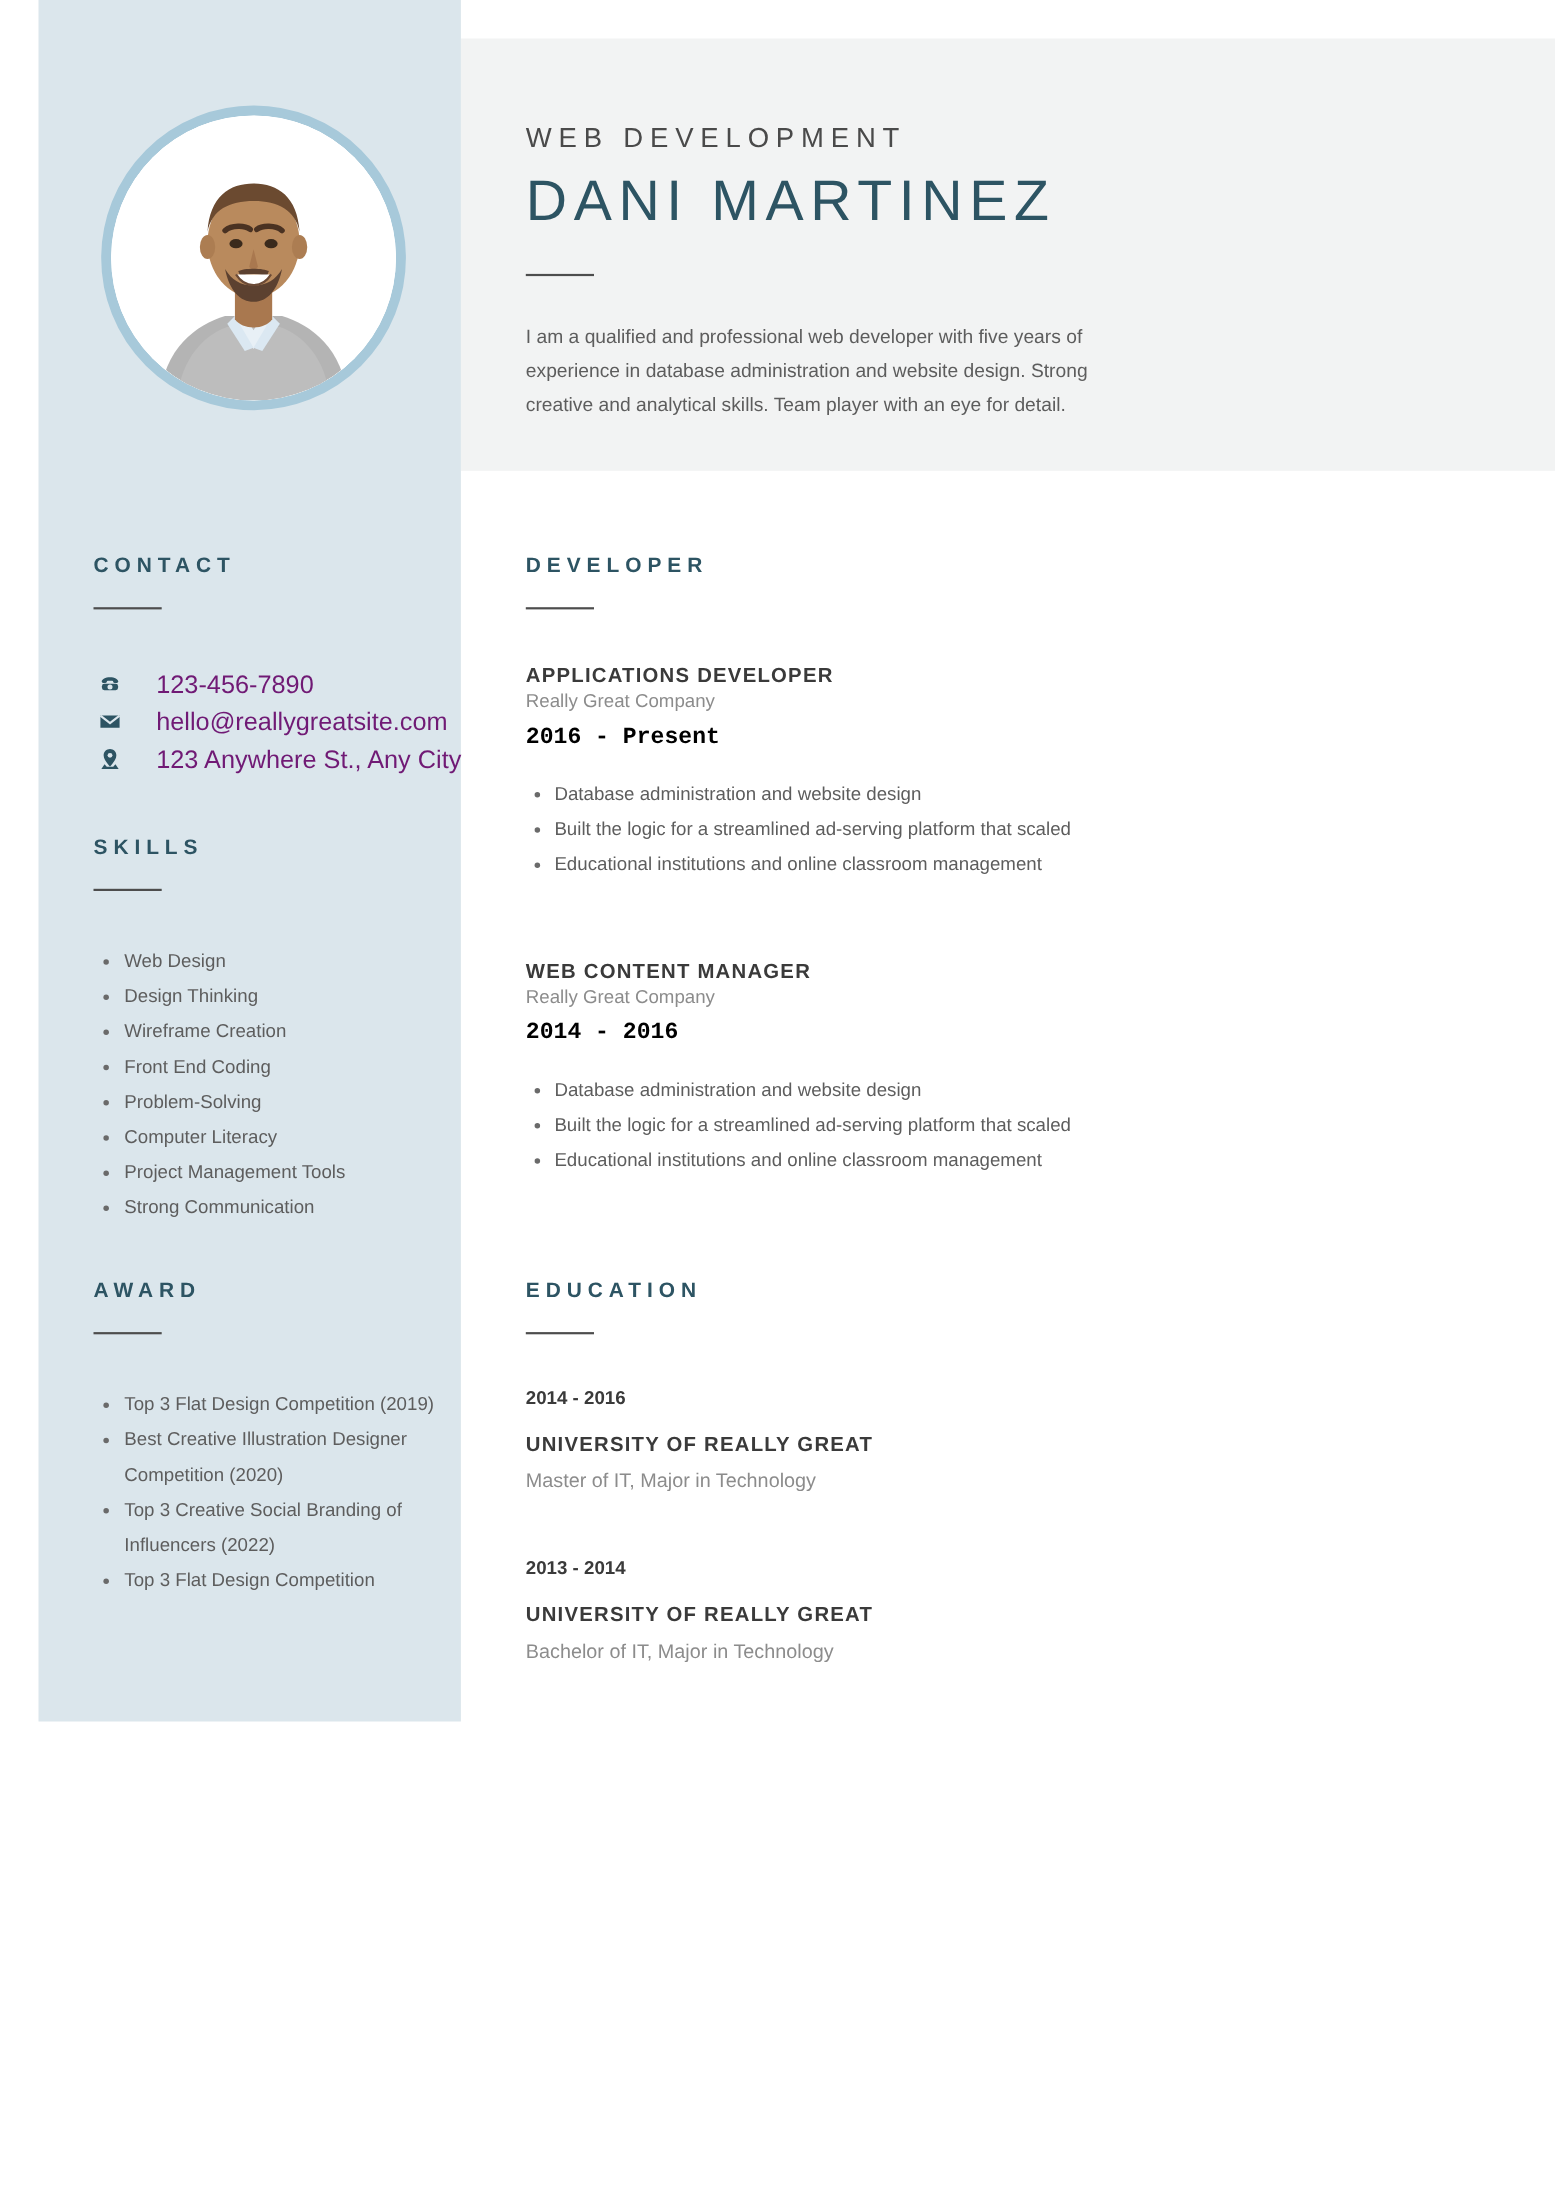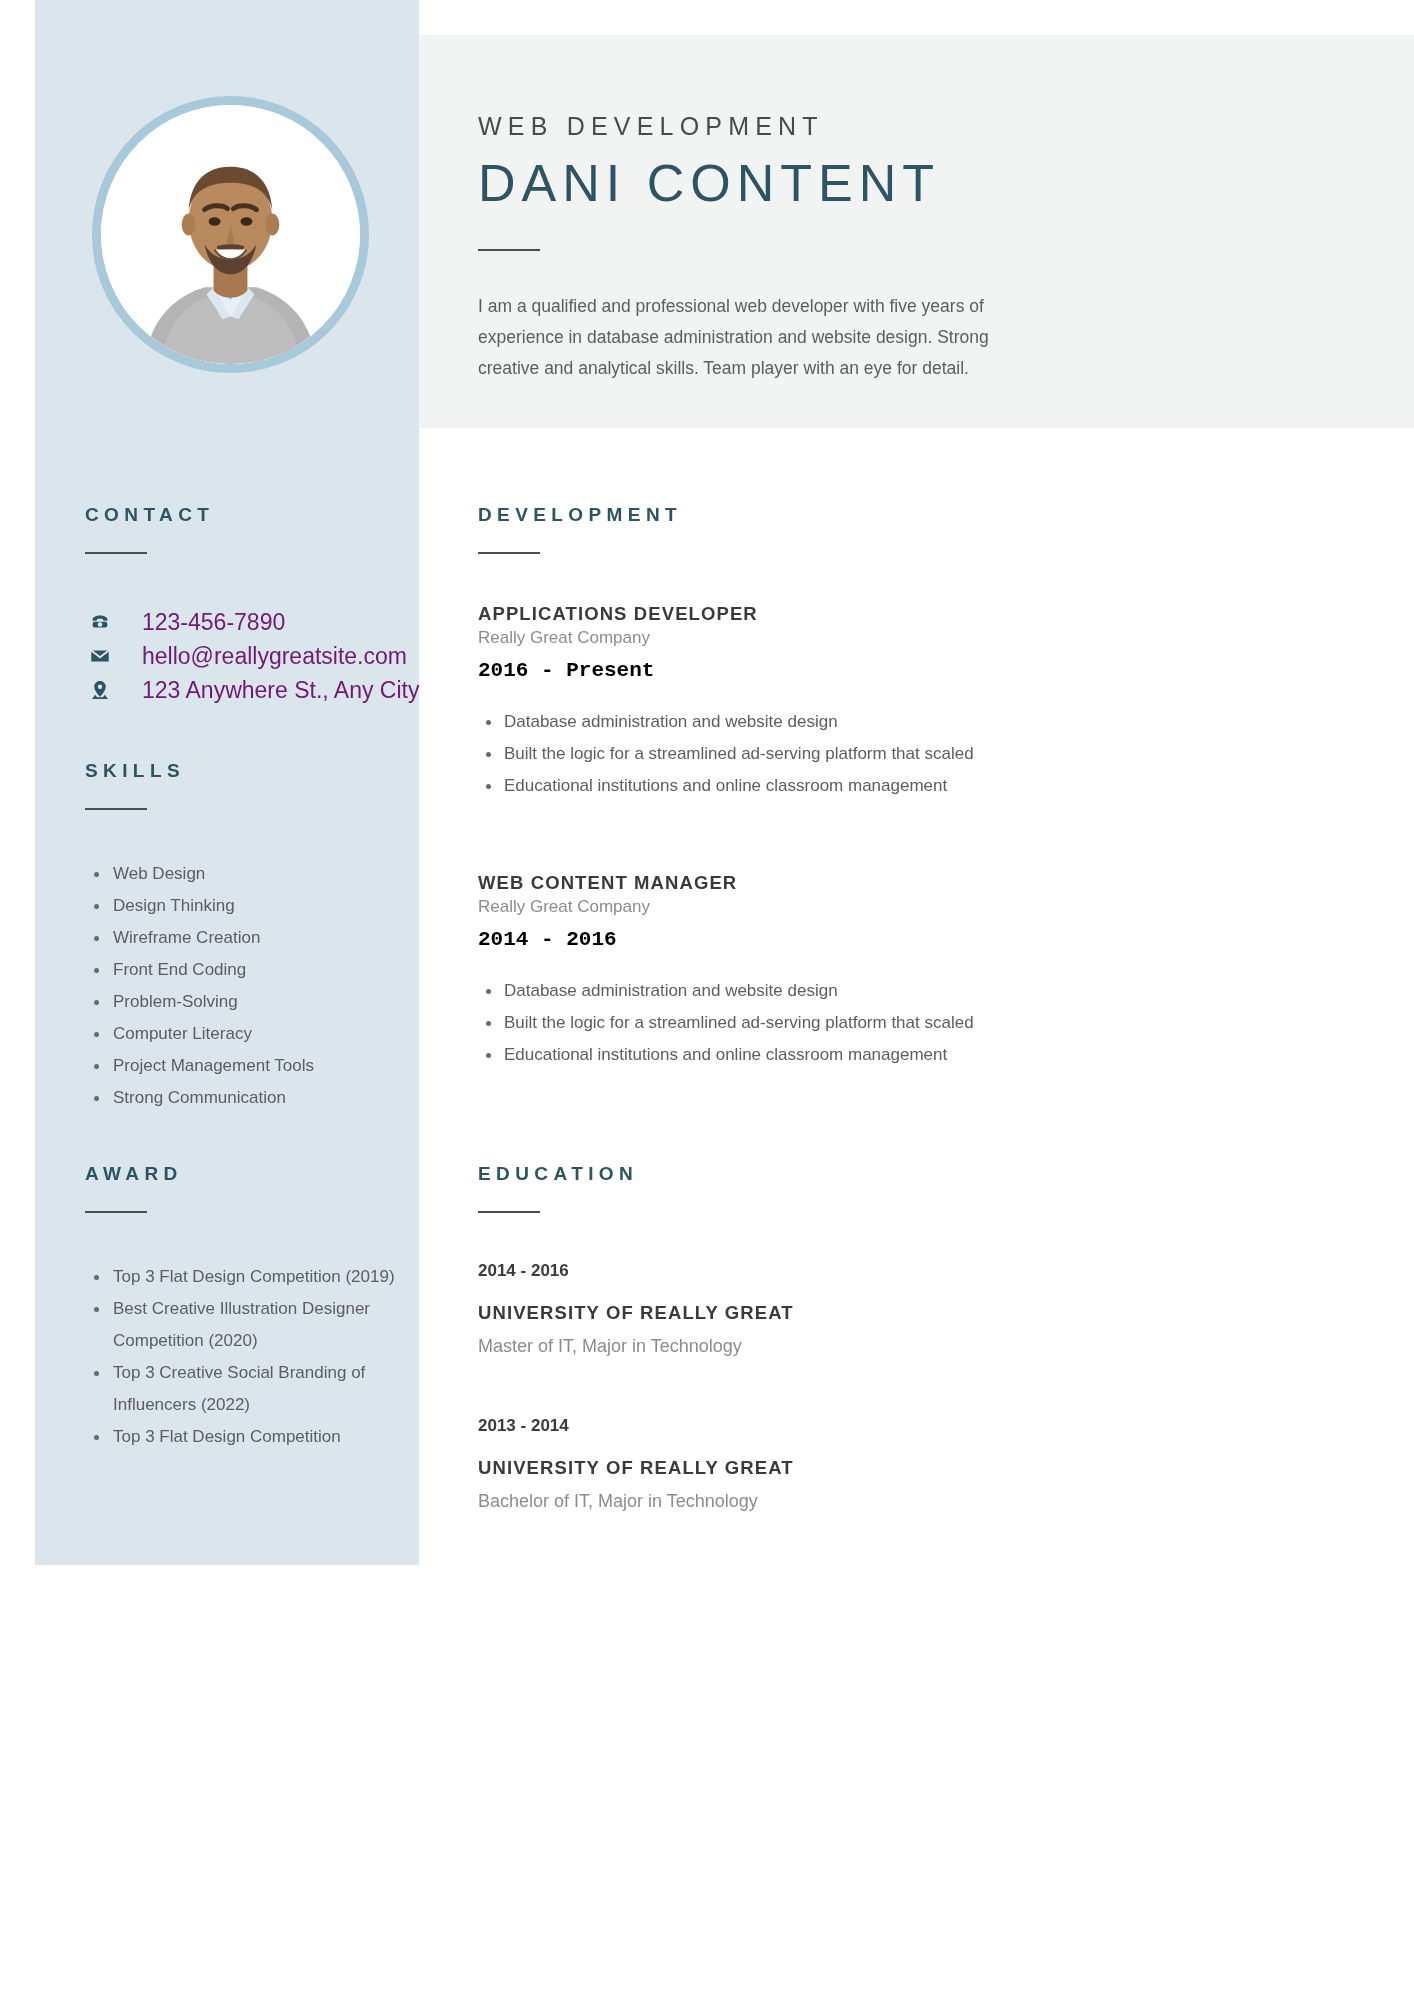--- a/index.html
+++ b/index.html
@@ -159,21 +159,21 @@
       <path d="M116 142 C121 139 139 139 144 142 L142 147 C136 144 124 144 118 147 Z" fill="#5c4130"></path>
 
       <path d="M114 145 C122 158 138 158 146 145 Z" fill="#ffffff"></path>
       <path d="M114 145 C122 158 138 158 146 145" stroke="#6b4a36" stroke-width="2" fill="none"></path>
     </svg>
   </div>
 </div>
 
 <div class="header">
   <div class="role">WEB DEVELOPMENT</div>
-  <div class="name">DANI CONTENT</div>
+  <div class="name">DANI MARTINEZ</div>
   <div class="rule"></div>
   <div class="summary">I am a qualified and professional web developer with five years of experience in database administration and website design. Strong creative and analytical skills. Team player with an eye for detail.</div>
 </div>
 
 <div class="left-block" id="contact-block">
   <div class="sec-title">CONTACT</div>
   <div class="sec-rule gray"></div>
   <div class="contact-list">
 
     <div class="contact-row">
@@ -231,21 +231,21 @@
   <div class="sec-rule gray"></div>
   <ul class="bullets">
     <li>Top 3 Flat Design Competition (2019)</li>
     <li>Best Creative Illustration Designer Competition (2020)</li>
     <li>Top 3 Creative Social Branding of Influencers (2022)</li>
     <li>Top 3 Flat Design Competition</li>
   </ul>
 </div>
 
 <div class="right-block" id="experience-block">
-  <div class="sec-title">DEVELOPMENT</div>
+  <div class="sec-title">DEVELOPER</div>
   <div class="sec-rule gray"></div>
 
   <div class="jobs">
     <div class="job">
       <div class="job-title">APPLICATIONS DEVELOPER</div>
       <div class="job-company">Really Great Company</div>
       <div class="job-dates">2016 - Present</div>
       <ul>
         <li>Database administration and website design</li>
         <li>Built the logic for a streamlined ad-serving platform that scaled</li>

